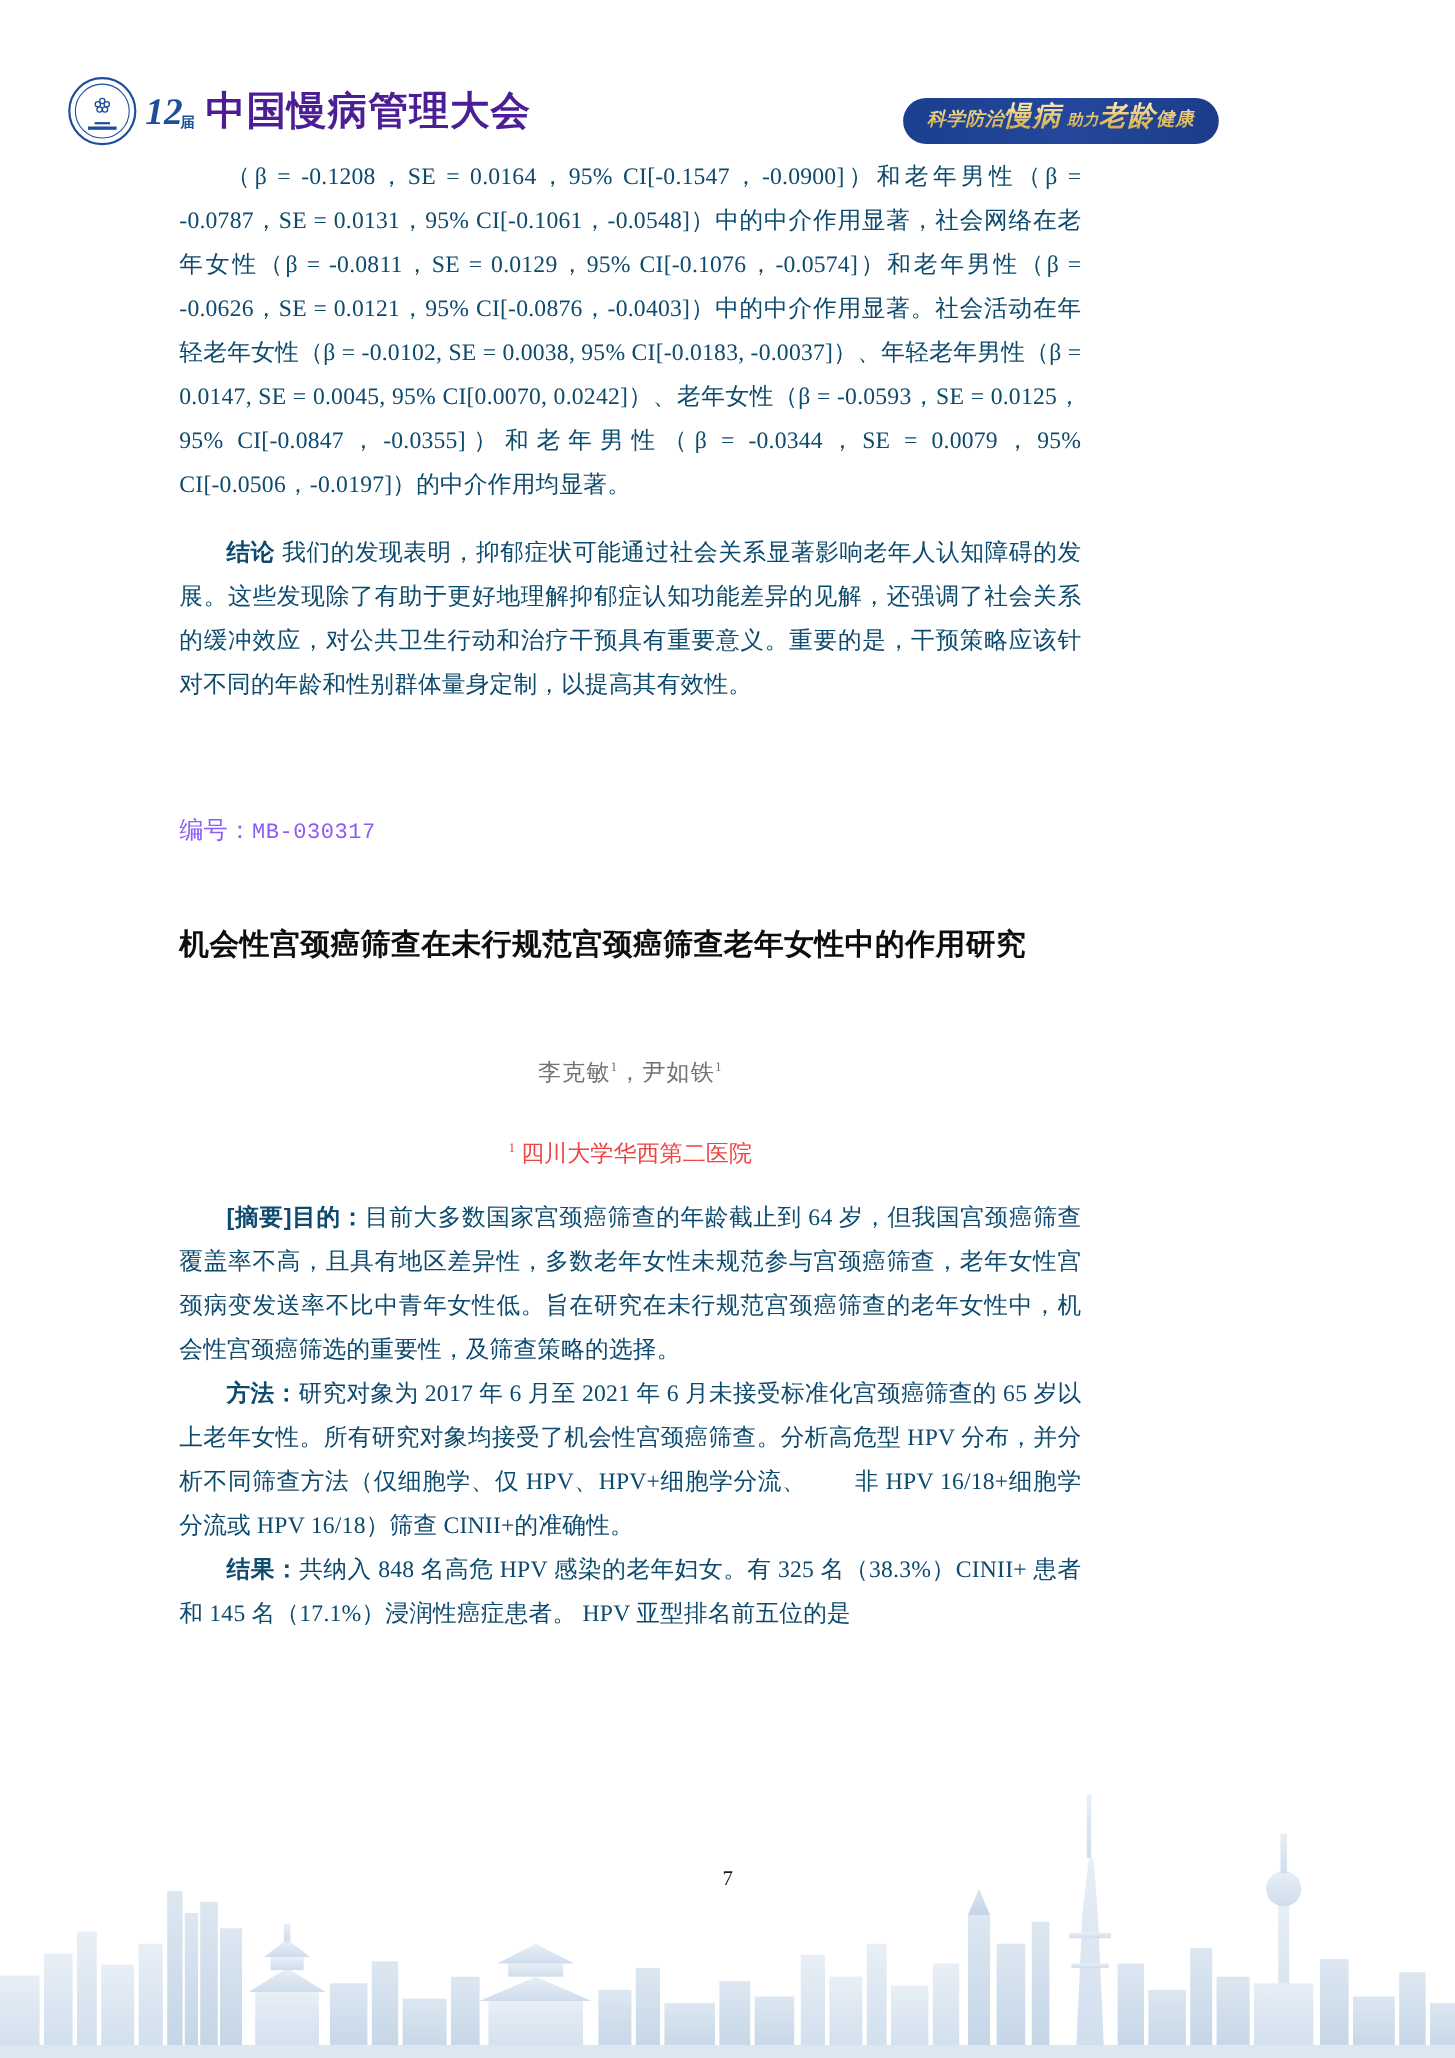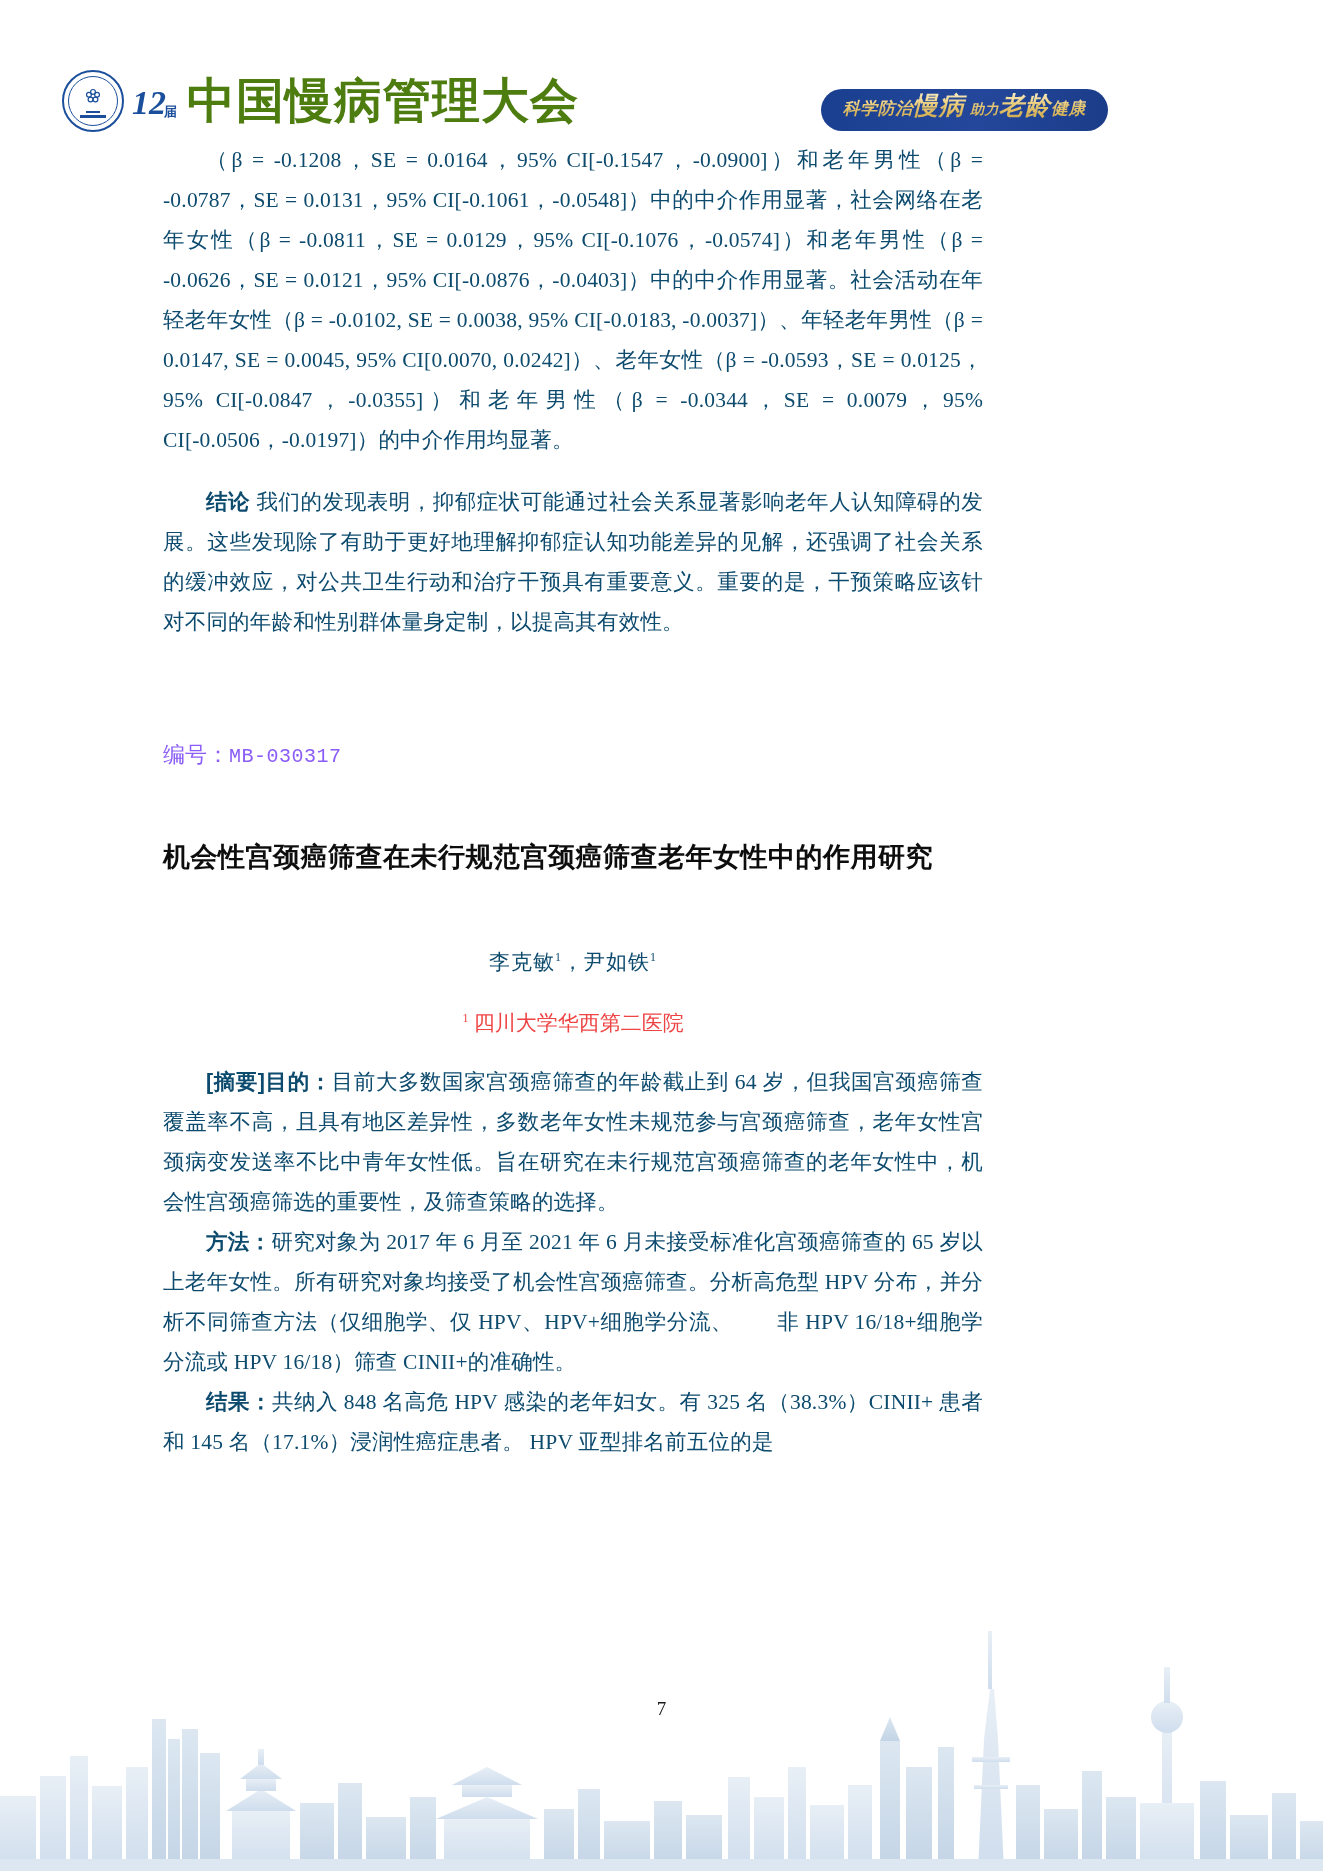--- a/index.html
+++ b/index.html
@@ -85,23 +85,23 @@
   .logo-edition sub {
     font-size: 13px;
     font-style: normal;
     vertical-align: baseline;
     position: relative;
     top: 2px;
     left: -2px;
   }
   .logo-title {
     font-family: Liberation Sans, sans-serif;
-    color: #4d7c0f;
+    color: #4c1d95;
     font-weight: bold;
-    font-size: 48px;
+    font-size: 36px;
     letter-spacing: 1px;
     line-height: 1;
   }
 
   .banner {
     position: absolute;
     right: 38px;
     top: 57px;
     height: 42px;
     min-width: 280px;
@@ -182,22 +182,22 @@
     line-height: 42px;
     color: #0d0d0d;
     margin: 0;
     letter-spacing: 0.5px;
   }
   .authors {
     font-family: "Liberation Serif", "DejaVu Serif", serif;
     font-size: 21px;
     text-align: center;
     line-height: 34px;
-    color: #0c4a6e;
-    margin: 0;
+    color: #737373;
+    margin: 12px;
     letter-spacing: 1px;
   }
   .authors sup, .affil sup {
     font-size: 12px;
     vertical-align: super;
   }
   .affil {
     font-family: "Liberation Serif", "DejaVu Serif", serif;
     font-size: 21px;
     text-align: center;

